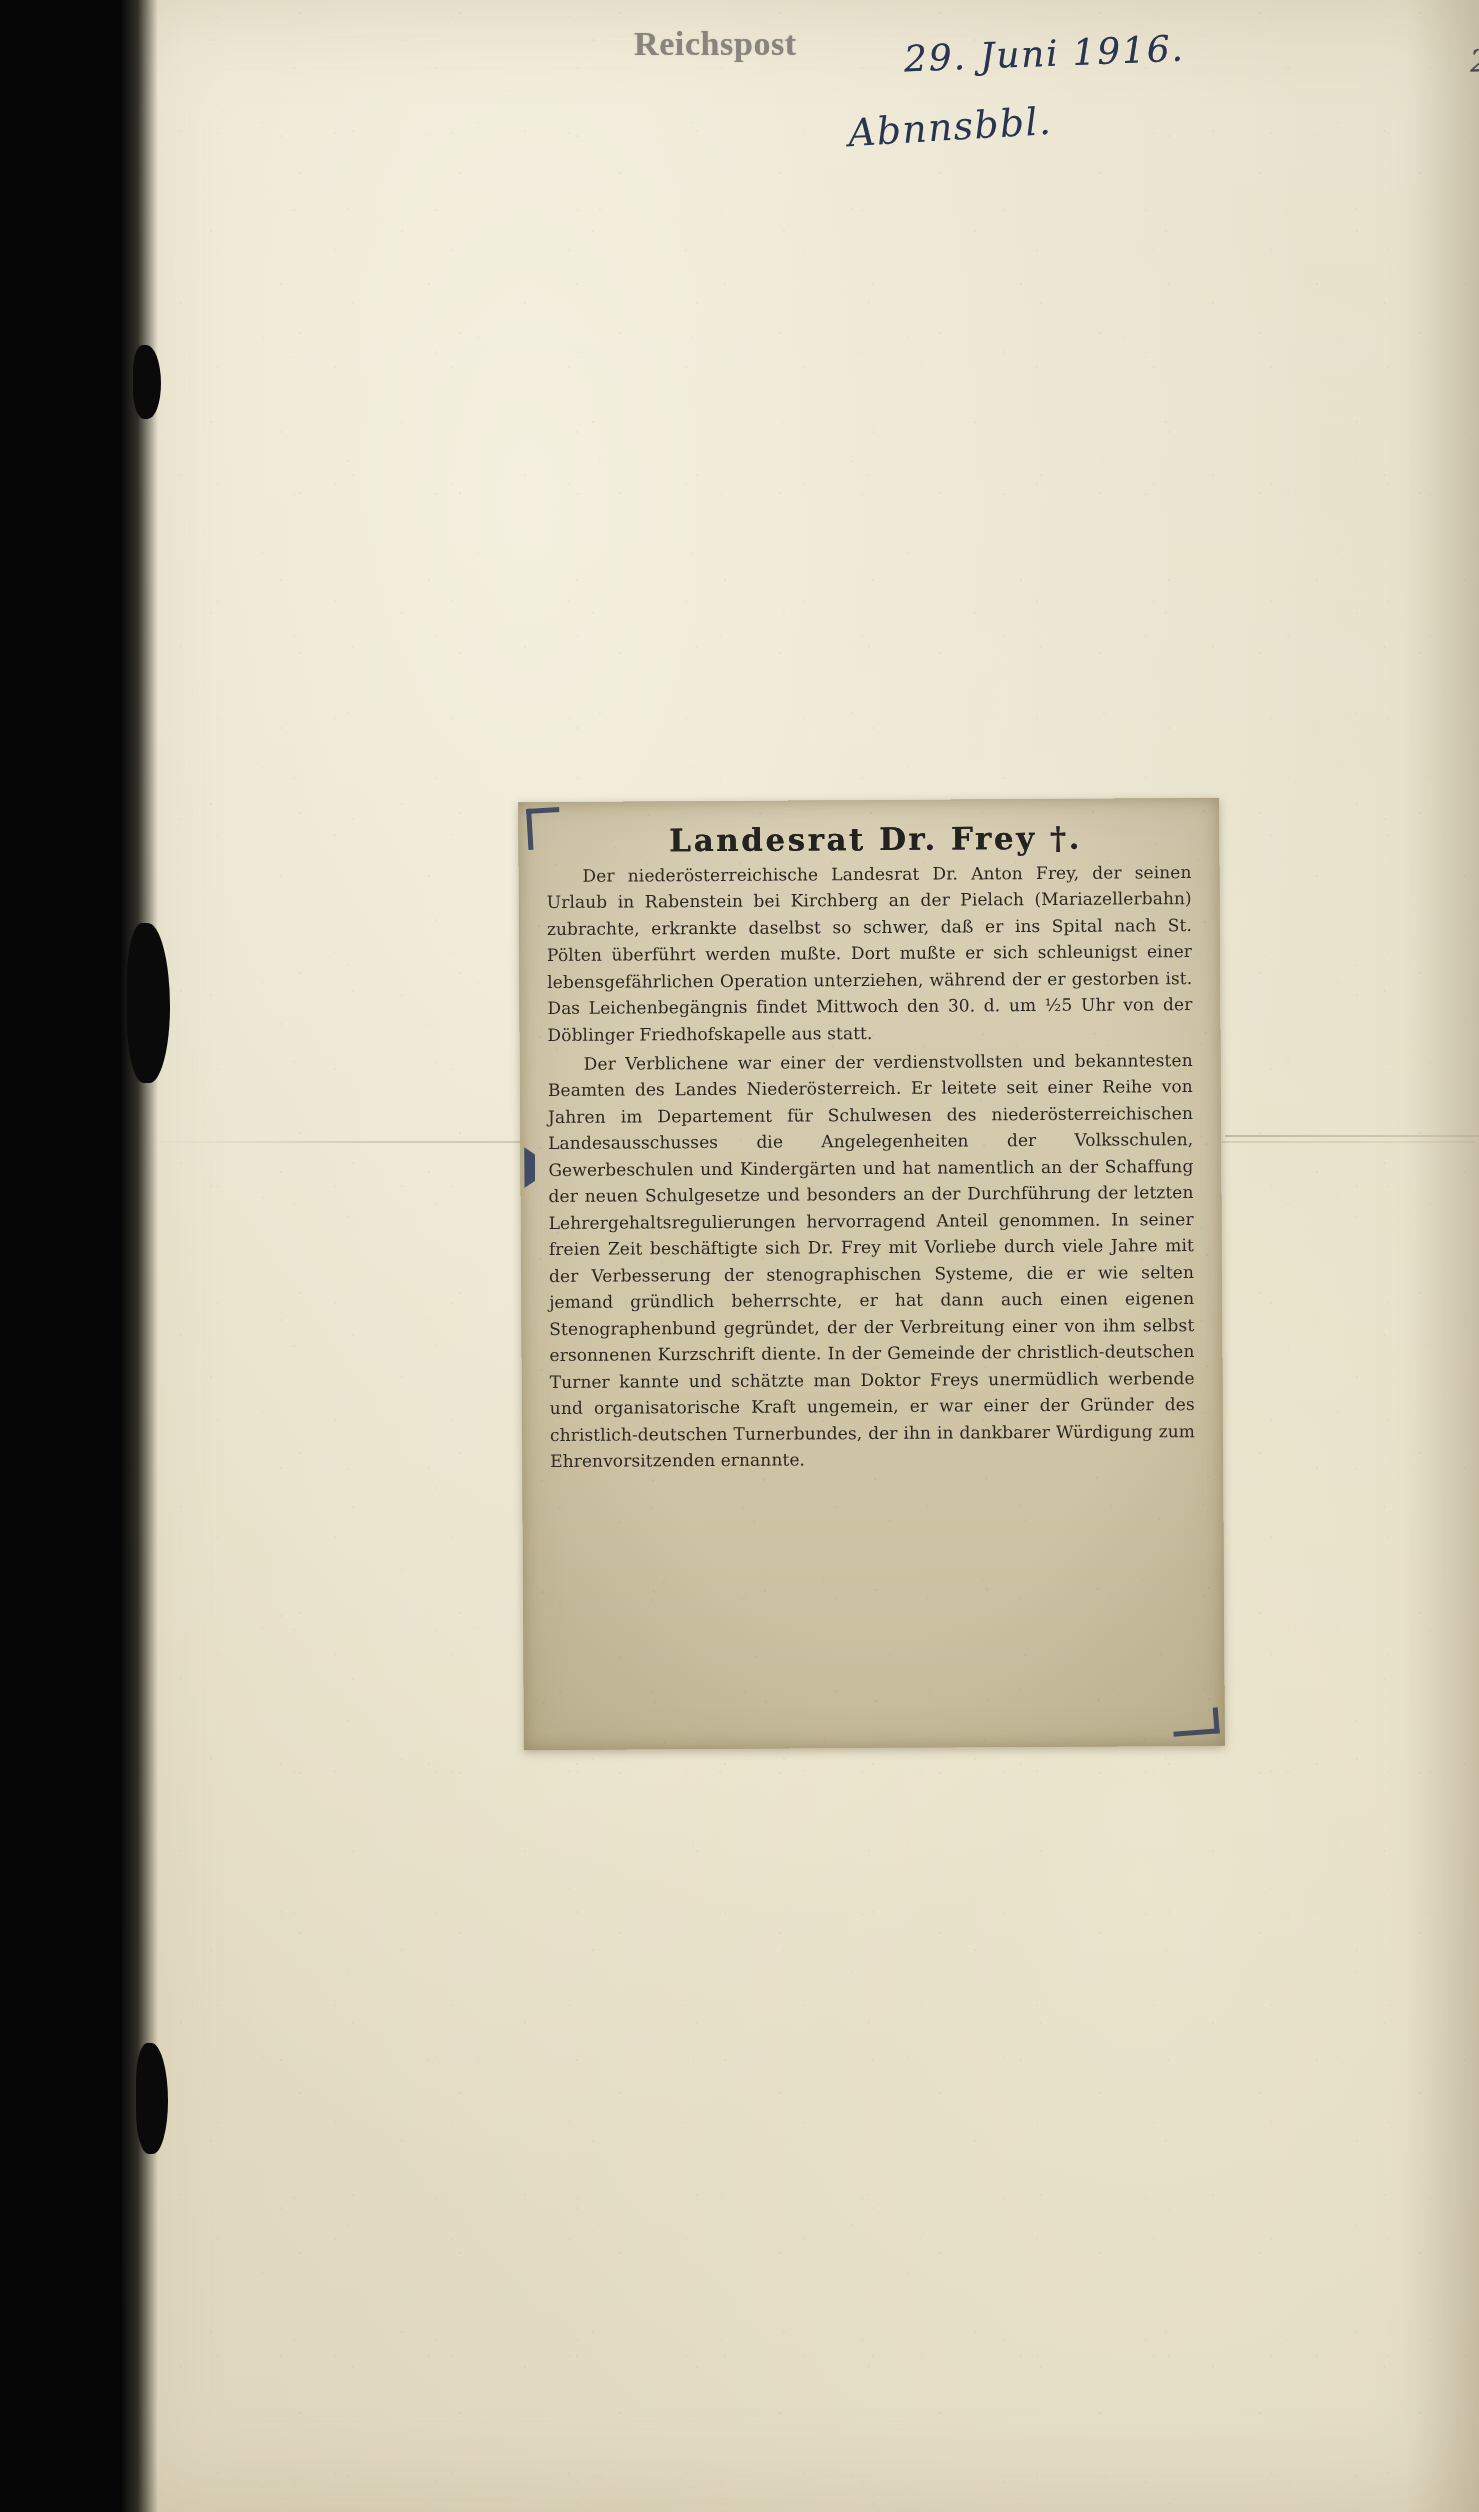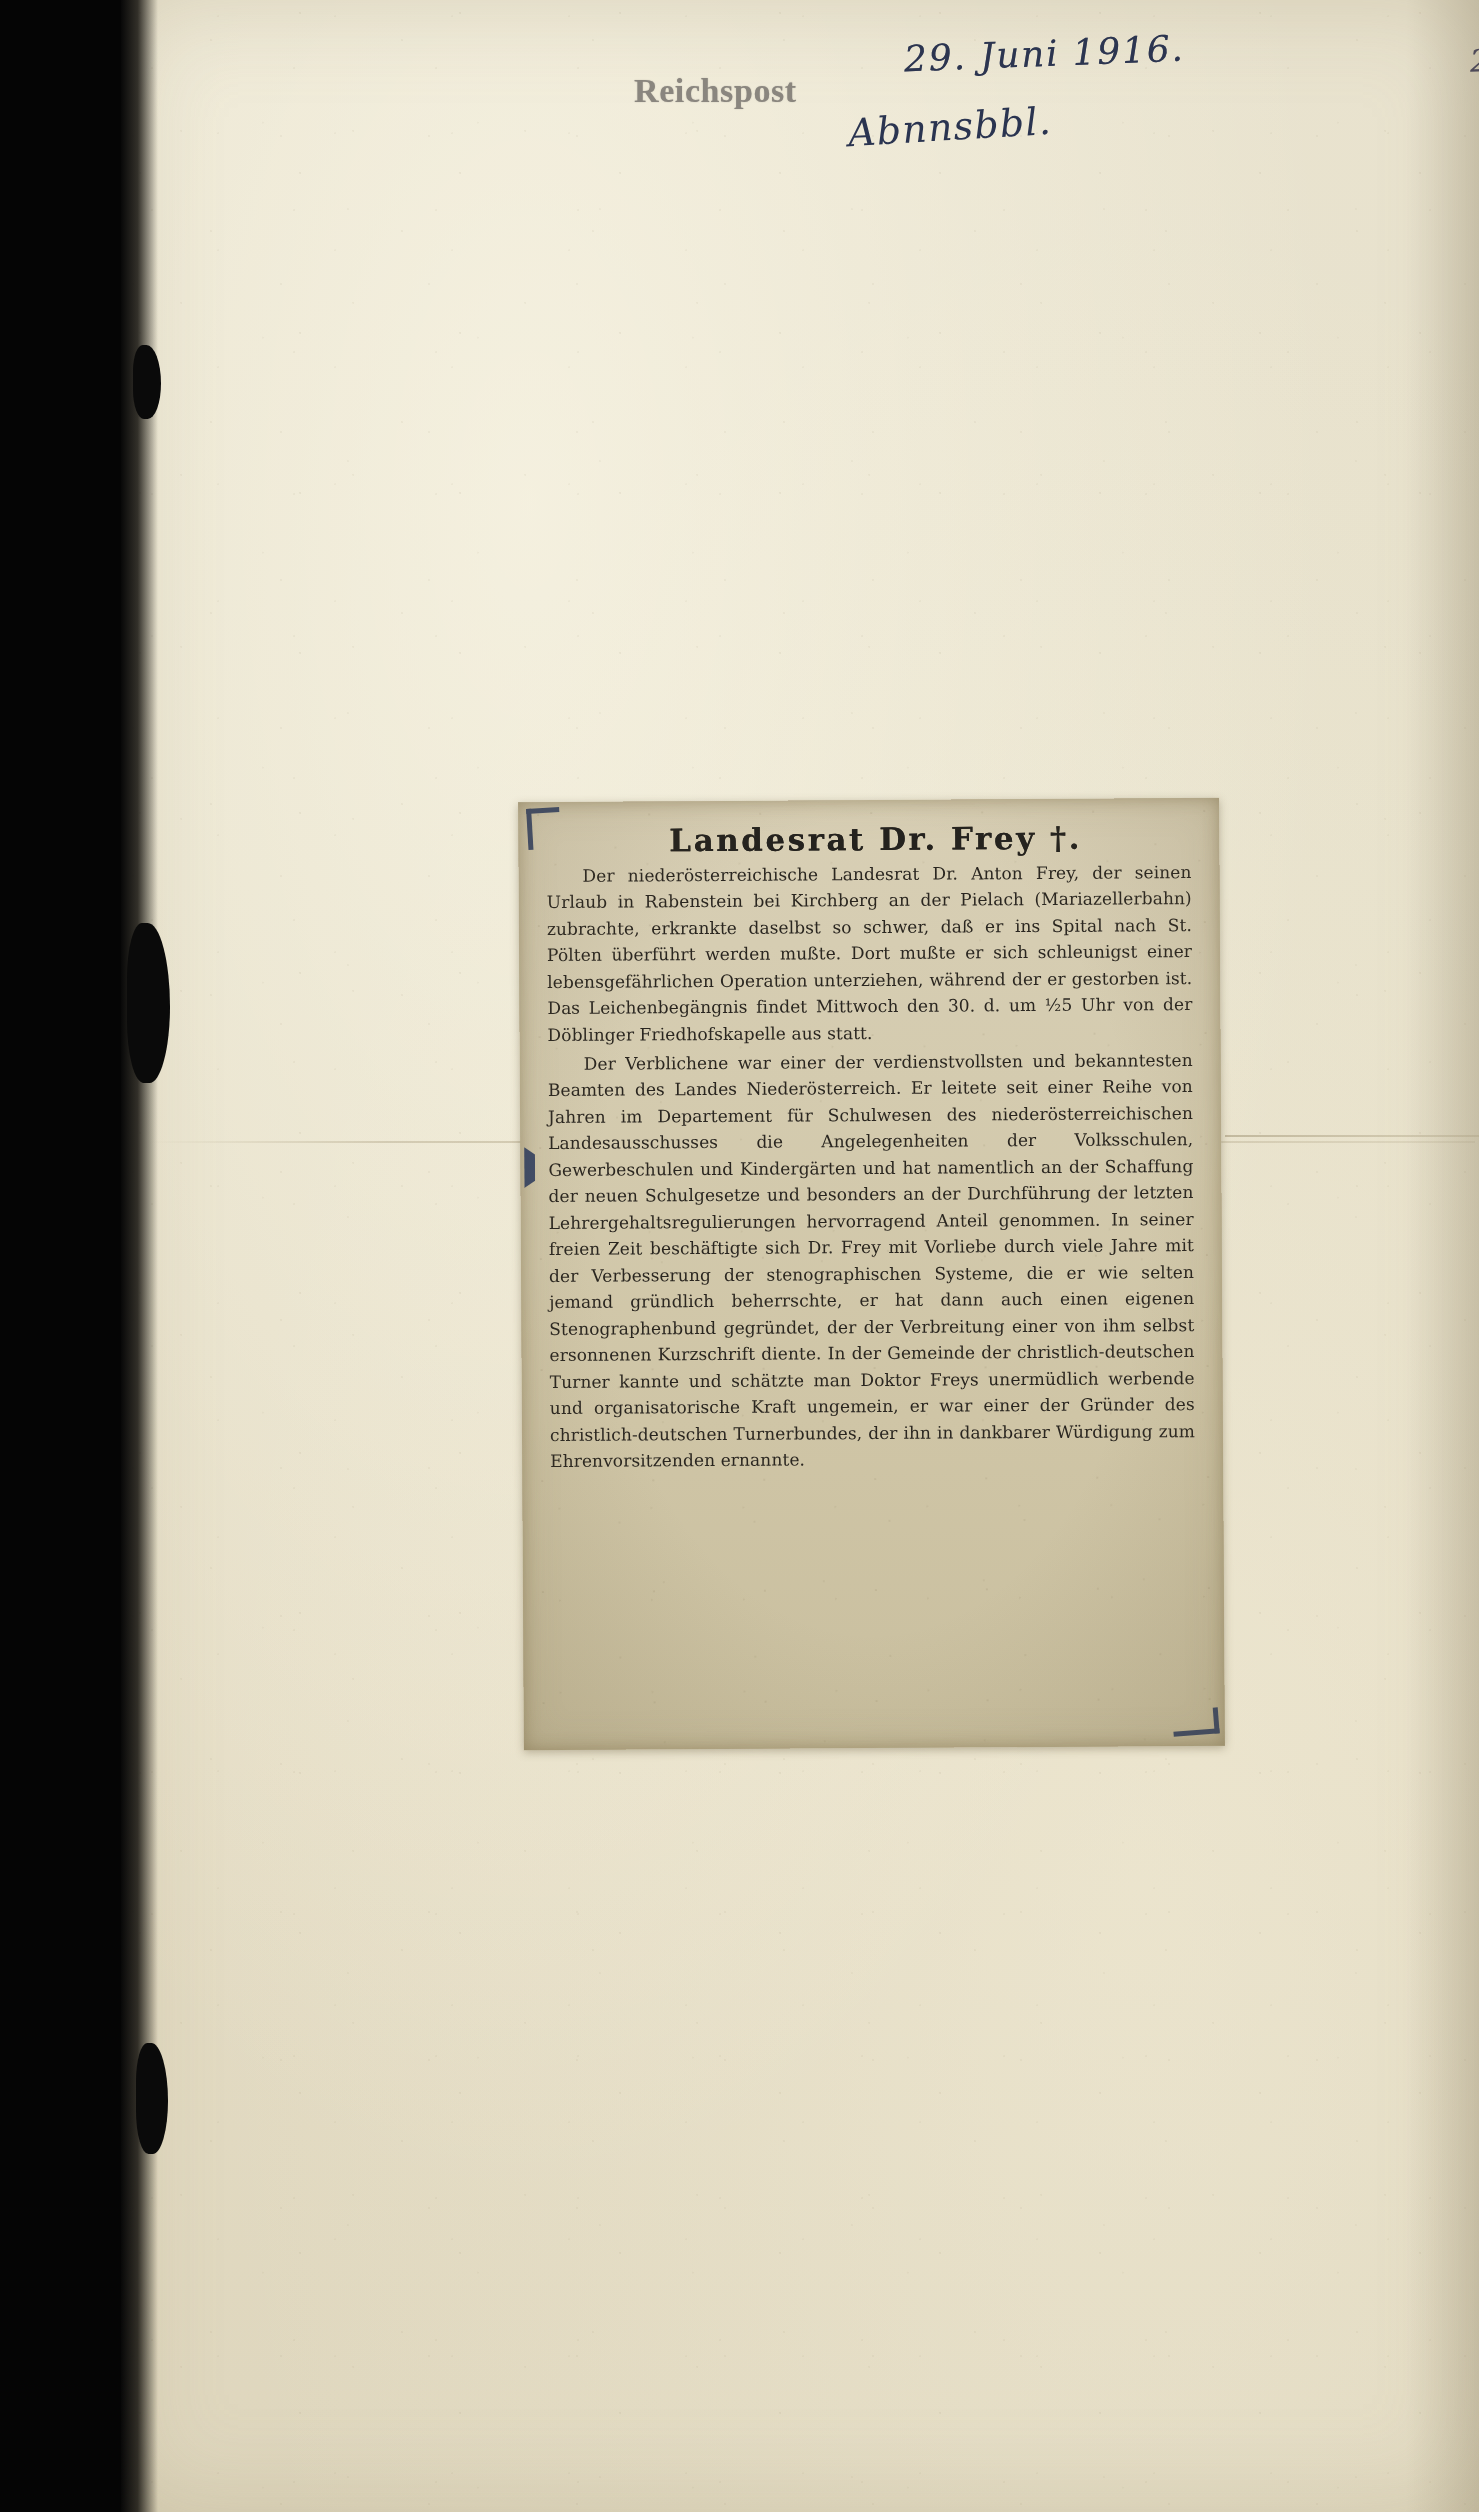--- a/index.html
+++ b/index.html
@@ -93,21 +93,20 @@
     position: absolute;
     left: 513px;
     top: 24.6px;
     font-family: "Liberation Serif", serif;
     font-weight: bold;
     font-size: 34px;
     letter-spacing: 0.6px;
     color: #6e6a66;
     opacity: 0.78;
     text-shadow: 0 0 1.2px rgba(90,86,82,0.5);
-    margin-top: 47px;
   }
   #date-annotation {
     position: absolute;
     left: 783px;
     top: 33px;
     font-family: "DejaVu Serif", serif;
     font-style: italic;
     font-size: 36px;
     letter-spacing: 1.8px;
     color: #2c3550;

